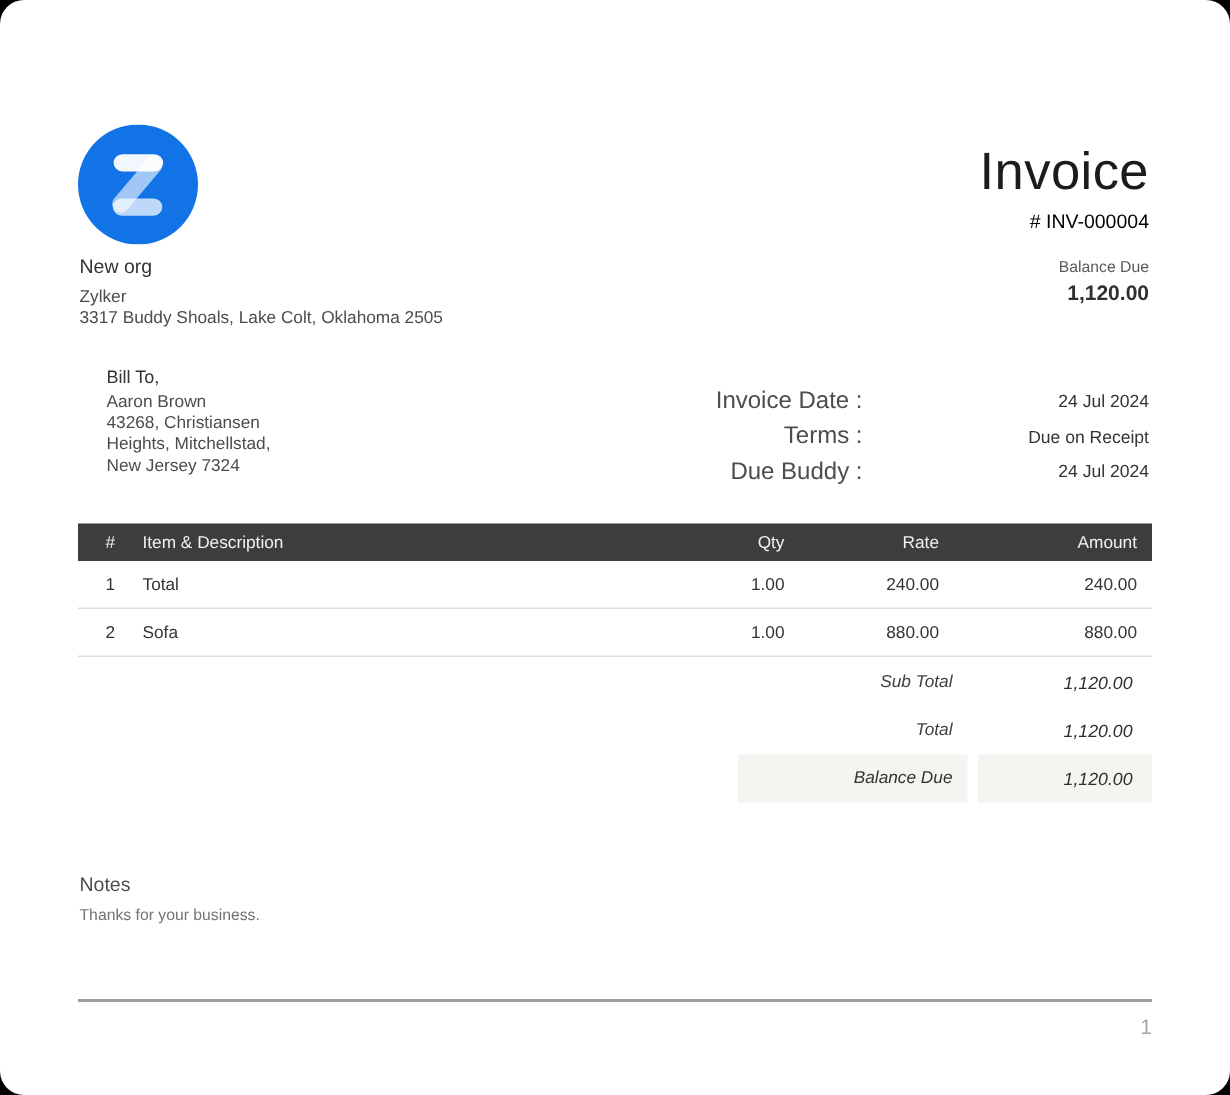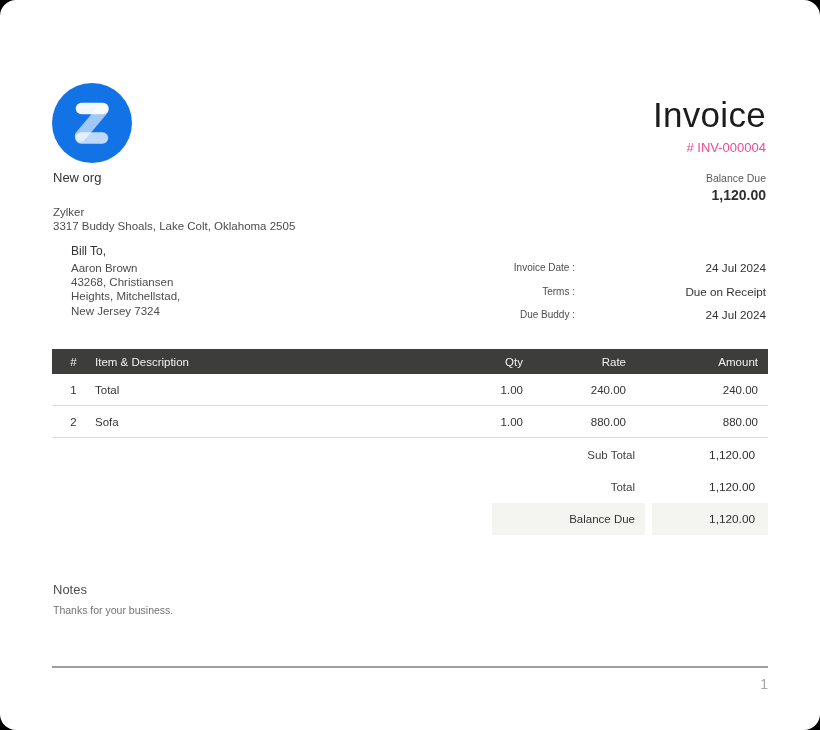--- a/index.html
+++ b/index.html
@@ -12,60 +12,60 @@
   .page {
     position:absolute; inset:0;
     background:#fff; border-radius:16px;
   }
 
   
   .logo { position:absolute; left:52px; top:83px; width:80px; height:80px; }
 
   
   .company { position:absolute; left:53px; top:170px; }
-  .company-name { font-size:13px; color:#333; font-weight:500; margin-bottom:20px; }
+  .company-name { font-size:13px; color:#333; font-weight:500; margin-bottom:6px; }
   .company-line { font-size:11.5px; color:#4c4c4c; line-height:14.3px; }
 
   
   .header-right { position:absolute; top:97px; right:54px; text-align:right; }
   .invoice-title { font-size:35px; font-weight:400; color:#1c1c1c; line-height:1; letter-spacing:0.3px; }
-  .invoice-number { font-size:13px; color:#ec4899; margin-top:8px; }
+  .invoice-number { font-size:13px; color:#000000; margin-top:8px; }
   .balance-label { font-size:10.5px; color:#5a5a5a; margin-top:17px; }
   .balance-amount { font-size:14px; font-weight:600; color:#303030; margin-top:3px; }
 
   
   .billto { position:absolute; left:71px; top:244px; }
   .billto-label { font-size:12px; color:#333; margin-bottom:3px; }
   .billto-line { font-size:11.5px; color:#4c4c4c; line-height:14.2px; }
 
   
   .details { position:absolute; left:476px; right:54px; top:256px; }
   .detail-row { height:23.5px; display:flex; align-items:center; }
-  .detail-label { flex:1; text-align:right; font-size:10px; color:#4d4d4d; }
+  .detail-label { flex:1; text-align:right; font-size:16px; color:#4d4d4d; }
   .detail-value { width:191px; text-align:right; font-size:11.7px; color:#333; }
 
   
   .table { position:absolute; left:52px; top:349px; width:716px; }
   .thead {
     height:25px; background:var(--table-header-bg,#3d3e3b); color:#f1f1f1;
     display:flex; align-items:center; font-size:11.5px; padding-right:10px;
   }
   .trow {
     height:32px; display:flex; align-items:center;
     border-bottom:1px solid #dedede; font-size:11.5px; color:#333; padding-right:10px;
   }
   .c-num { width:43px; text-align:center; }
   .c-item { flex:1; text-align:left; }
   .c-qty { width:90px; text-align:right; }
   .c-rate { width:103px; text-align:right; }
   .c-amount { width:132px; text-align:right; }
 
   
   .totals { position:absolute; left:492px; top:439px; width:276px; }
-  .total-row { height:32px; display:flex; gap:7px; }
+  .total-row { height:32px; display:flex; gap:7px;font-style:italic; }
   .total-label {
     flex:1; display:flex; align-items:center; justify-content:flex-end;
     padding-right:10px; font-size:11.5px; color:#3f3f3f;
   }
   .total-value {
     width:116px; display:flex; align-items:center; justify-content:flex-end;
     padding-right:13px; font-size:11.8px; color:#2f2f2f;
   }
   .total-row.balance .total-label,
   .total-row.balance .total-value { background:var(--highlight-bg,#f4f4f0); }

